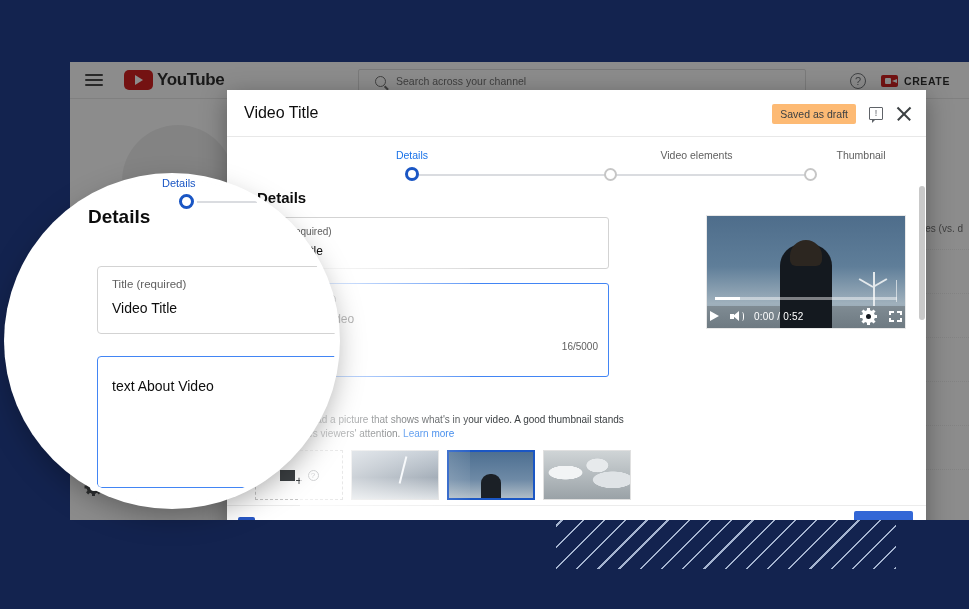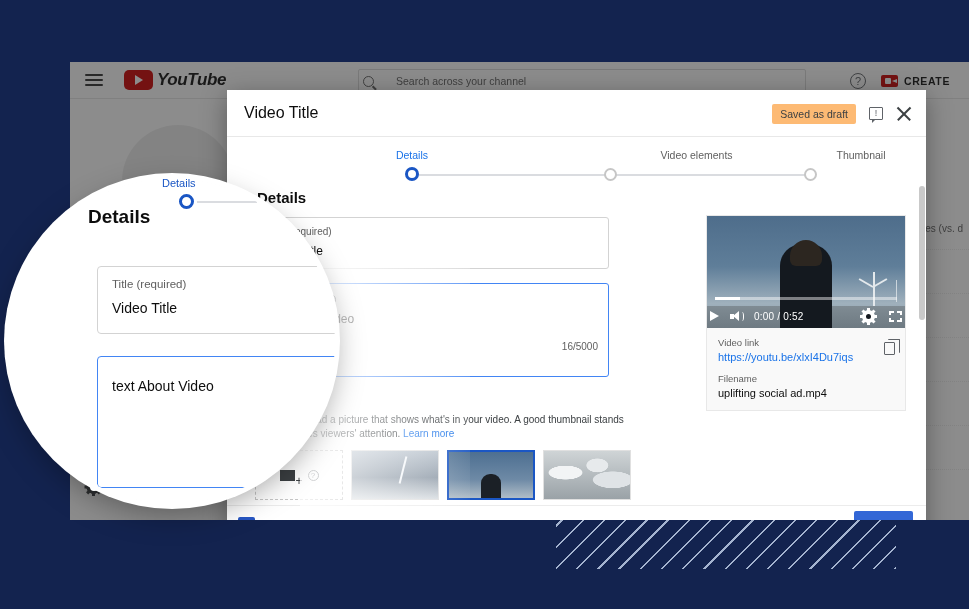--- a/index.html
+++ b/index.html
@@ -55,27 +55,27 @@
   .yt-logo-mark {
     width: 29px; height: 20px; background: #cc0000; border-radius: 5px;
     position: relative; margin-right: 4px;
   }
   .yt-logo-mark:after {
     content: ""; position: absolute; left: 11px; top: 5px;
     border-left: 8px solid #fff;
     border-top: 5px solid transparent;
     border-bottom: 5px solid transparent;
   }
-  .yt-logo-text { font-size: 17px; font-weight: bold; letter-spacing: -0.4px; color: #0f0f0f; font-style: italic; }
+  .yt-logo-text { font-size: 17px; font-weight: bold; letter-spacing: -0.4px; color: #0f0f0f; }
 
   .yt-search {
     position: absolute; left: 288px; top: 7px;
     width: 448px; height: 24px;
     border: 1px solid #d9d9d9; border-radius: 2px;
-    display: flex; align-items: center; padding-left: 4px; gap: 12px;
+    display: flex; align-items: center; padding-left: 16px;
   }
   .yt-search .mag {
     width: 11px; height: 11px; border: 1.6px solid #606060; border-radius: 50%;
     position: relative; flex: 0 0 auto;
   }
   .yt-search .mag:after {
     content: ""; position: absolute; right: -4px; bottom: -3px;
     width: 5px; height: 1.6px; background: #606060; transform: rotate(45deg);
   }
   .yt-search .ph { margin-left: 10px; font-size: 10.5px; color: #606060; }
@@ -572,28 +572,20 @@
                 </span>
                 <span class="pl-full">
                     <i></i>
                     <i></i>
                     <i></i>
                     <i></i>
                   </span>
               </span>
             </div>
           </div>
-          <div class="meta">
-            <div class="meta-label">Video link</div>
-            <div class="meta-link">https://youtu.be/xlxI4Du7iqs</div>
-            <div class="meta-gap"></div>
-            <div class="meta-label">Filename</div>
-            <div class="meta-value">uplifting social ad.mp4</div>
-            <span class="copy-icon"></span>
-          </div>
         </div>
       </div>
 
       <div class="dlg-scroll-track">
         <div class="dlg-scroll-thumb" style="top:0;"></div>
       </div>
 
       <div class="dlg-foot">
         <span class="hd-badge">HD</span>
         <span class="foot-status">Processing HD version; SD complete</span>

